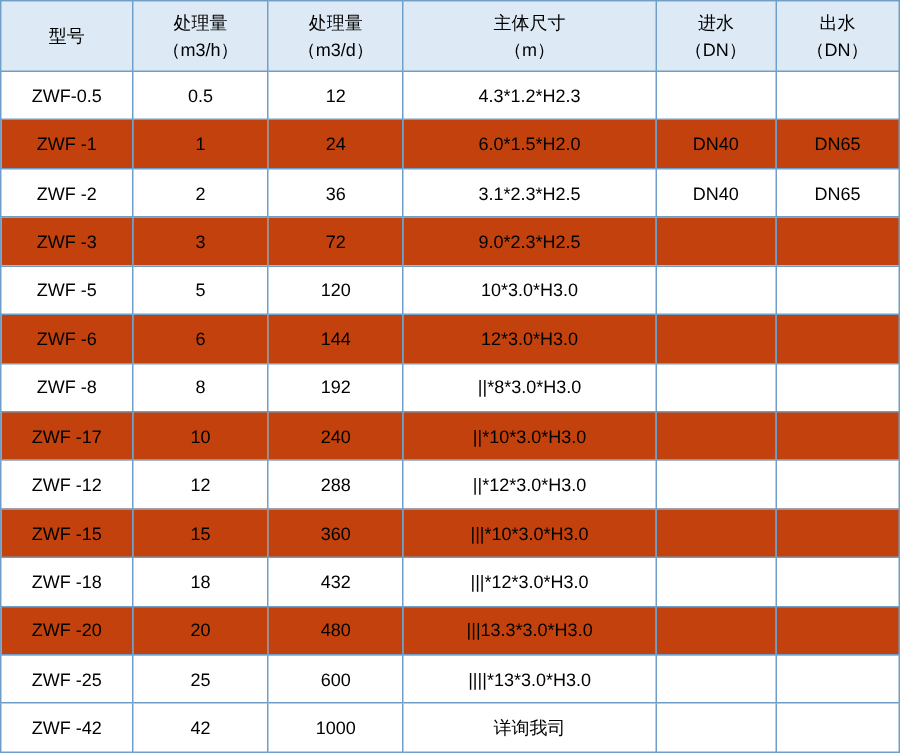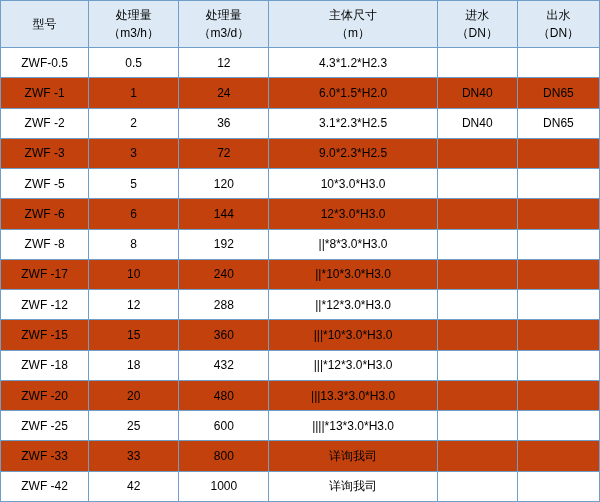--- a/index.html
+++ b/index.html
@@ -194,28 +194,20 @@
       <td class="col-out"></td>
     </tr>
     <tr class="row-odd">
       <td class="col-model">ZWF -25</td>
       <td class="col-qh">25</td>
       <td class="col-qd">600</td>
       <td class="col-dim">||||*13*3.0*H3.0</td>
       <td class="col-in"></td>
       <td class="col-out"></td>
     </tr>
-    <tr class="row-even">
-      <td class="col-model">ZWF -33</td>
-      <td class="col-qh">33</td>
-      <td class="col-qd">800</td>
-      <td class="col-dim">详询我司</td>
-      <td class="col-in"></td>
-      <td class="col-out"></td>
-    </tr>
     <tr class="row-odd">
       <td class="col-model">ZWF -42</td>
       <td class="col-qh">42</td>
       <td class="col-qd">1000</td>
       <td class="col-dim">详询我司</td>
       <td class="col-in"></td>
       <td class="col-out"></td>
     </tr>
   </tbody>
 </table>

